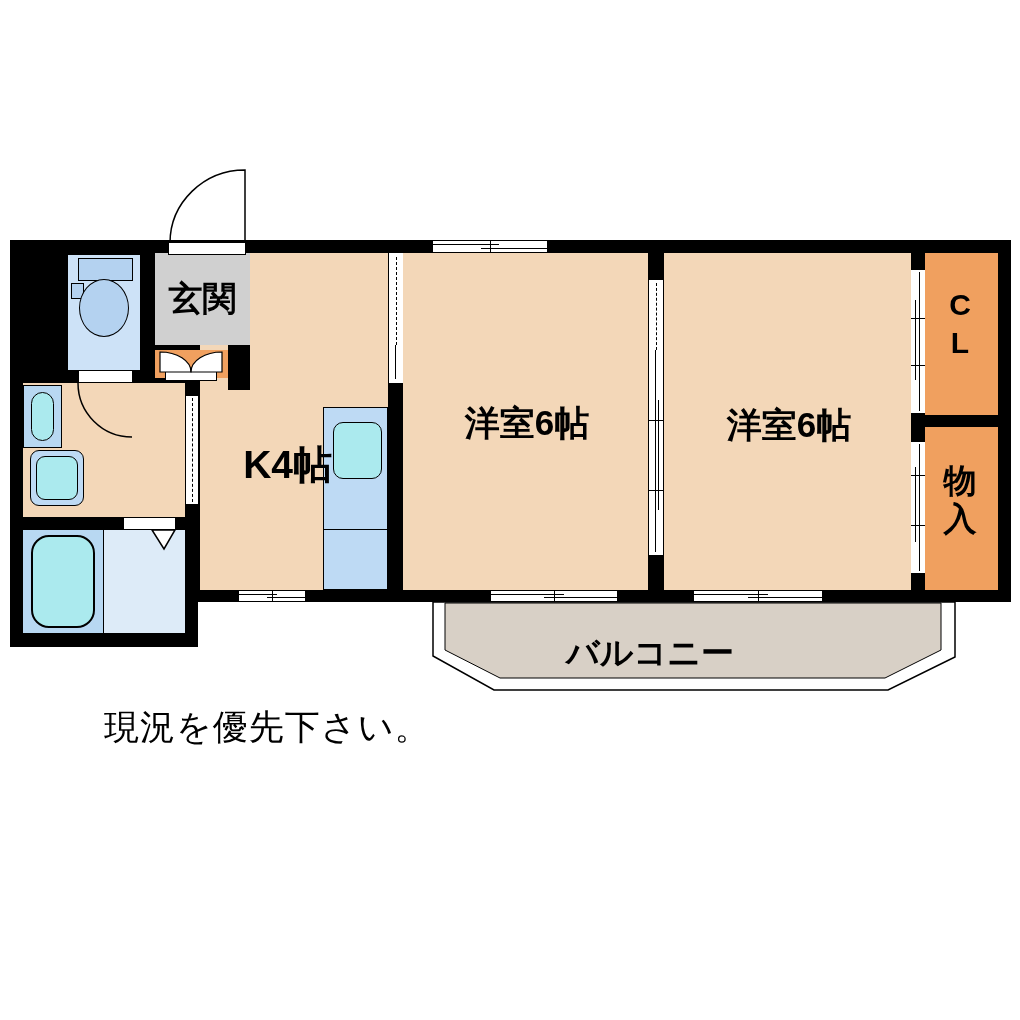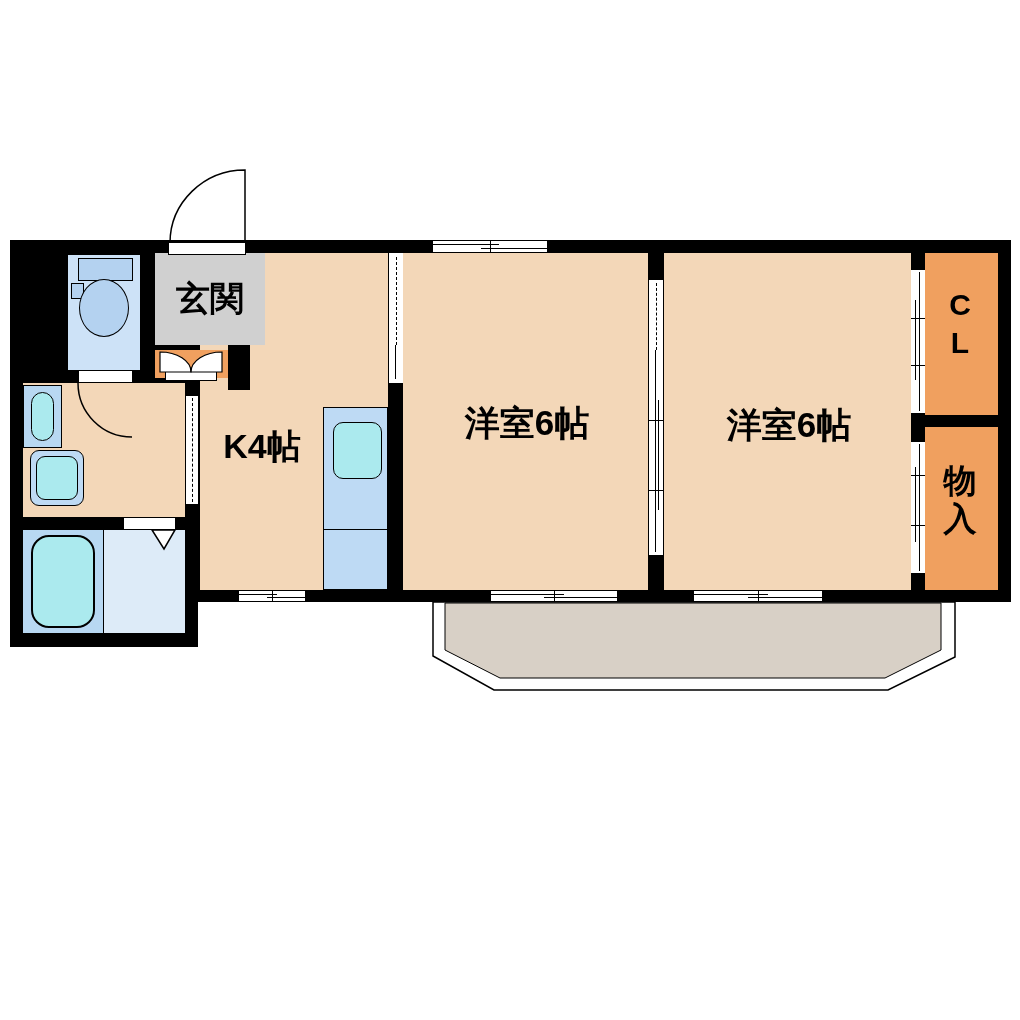--- a/index.html
+++ b/index.html
@@ -24,21 +24,21 @@
 </head>
 <body>
 
 <div id="stage">
 
   <div class="wall" style="left:10px;top:240px;width:1001px;height:362px;"></div>
   <div class="wall" style="left:10px;top:240px;width:188px;height:407px;"></div>
 
   <div class="room" style="left:200px;top:253px;width:188px;height:337px;background:#f3d7b8;"></div>
   <div class="room" style="left:68px;top:255px;width:72px;height:115px;background:#cde2f7;"></div>
-  <div class="room" style="left:155px;top:253px;width:110px;height:92px;background:#d0d0d0;">
+  <div class="room" style="left:155px;top:253px;width:95px;height:92px;background:#d0d0d0;">
     <span class="lbl" style="position:static;font-size:34px;">玄関</span>
   </div>
   <div class="wall" style="left:228px;top:345px;width:22px;height:45px;"></div>
   <div class="room" style="left:155px;top:350px;width:73px;height:28px;background:#f0a05f;"></div>
   <div class="room" style="left:23px;top:383px;width:162px;height:134px;background:#f3d7b8;"></div>
   <div class="room" style="left:23px;top:530px;width:80px;height:103px;background:#b8d8f2;"></div>
   <div class="room" style="left:103px;top:530px;width:82px;height:103px;background:#ddebf8;border-left:1.5px solid #000;box-sizing:border-box;"></div>
   <div class="room" style="left:403px;top:253px;width:245px;height:337px;background:#f3d7b8;"></div>
   <div class="room" style="left:664px;top:253px;width:247px;height:337px;background:#f3d7b8;"></div>
   <div class="room" style="left:925px;top:253px;width:73px;height:162px;background:#f0a05f;"></div>
@@ -115,28 +115,30 @@
   <svg width="1020" height="1020" viewBox="0 0 1020 1020">
     <path d="M 433,602 L 433,656 L 494,690 L 888,690 L 955,657 L 955,602 Z" fill="#ffffff" stroke="#000" stroke-width="1.5"></path>
     <path d="M 445,603 L 445,650 L 500,678 L 885,678 L 941,650 L 941,603 Z" fill="#d8d0c6" stroke="#000" stroke-width="1"></path>
     <path d="M 170,243 A 75,73 0 0 1 245,170 L 245,243" fill="none" stroke="#000" stroke-width="1.5"></path>
     <path d="M 78,383 A 54,54 0 0 0 132,437" fill="none" stroke="#000" stroke-width="1.5"></path>
     <path d="M 160,372 L 160,352 A 31,20 0 0 1 191,372 Z" fill="#ffffff" stroke="#000" stroke-width="1.2"></path>
     <path d="M 222,372 L 222,352 A 31,20 0 0 0 191,372 Z" fill="#ffffff" stroke="#000" stroke-width="1.2"></path>
     <path d="M 152,530 L 175,530 L 164,549 Z" fill="#ffffff" stroke="#000" stroke-width="1.5"></path>
   </svg>
 
-  <div class="lbl" style="left:192px;top:424px;width:140px;font-size:34px;">K4帖</div>
+  <div class="lbl" style="left:192px;top:438px;width:140px;font-size:39px;text-align:right;">K4帖</div>
   <div class="lbl" style="left:437px;top:400px;width:180px;font-size:35px;">洋室6帖</div>
   <div class="lbl" style="left:699px;top:402px;width:180px;font-size:35px;">洋室6帖</div>
+  <div class="lbl" style="left:560px;top:631px;width:180px;font-size:33px;font-weight:600;">バルコニー</div>
   <div class="lbl" style="left:935px;top:286px;width:50px;font-size:30px;line-height:38px;">
     <div>C</div>
     <div>L</div>
   </div>
   <div class="lbl" style="left:935px;top:462px;width:50px;font-size:33px;line-height:38px;">
     <div>物</div>
     <div>入</div>
   </div>
 
   <div class="note" style="left:80px;top:706px;">
+    <div style="padding-left:24px;">現況を優先下さい。</div>
   </div>
 
 </div>
 
 </body></html>

